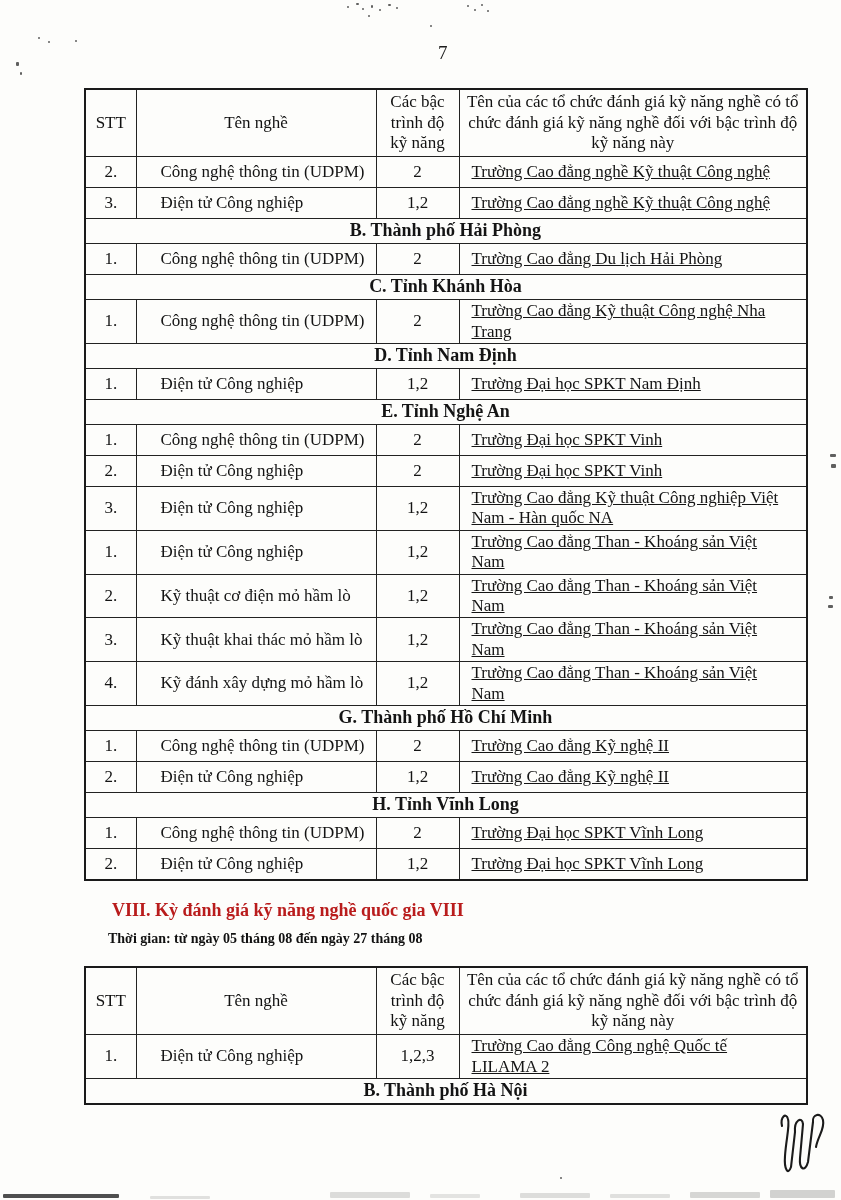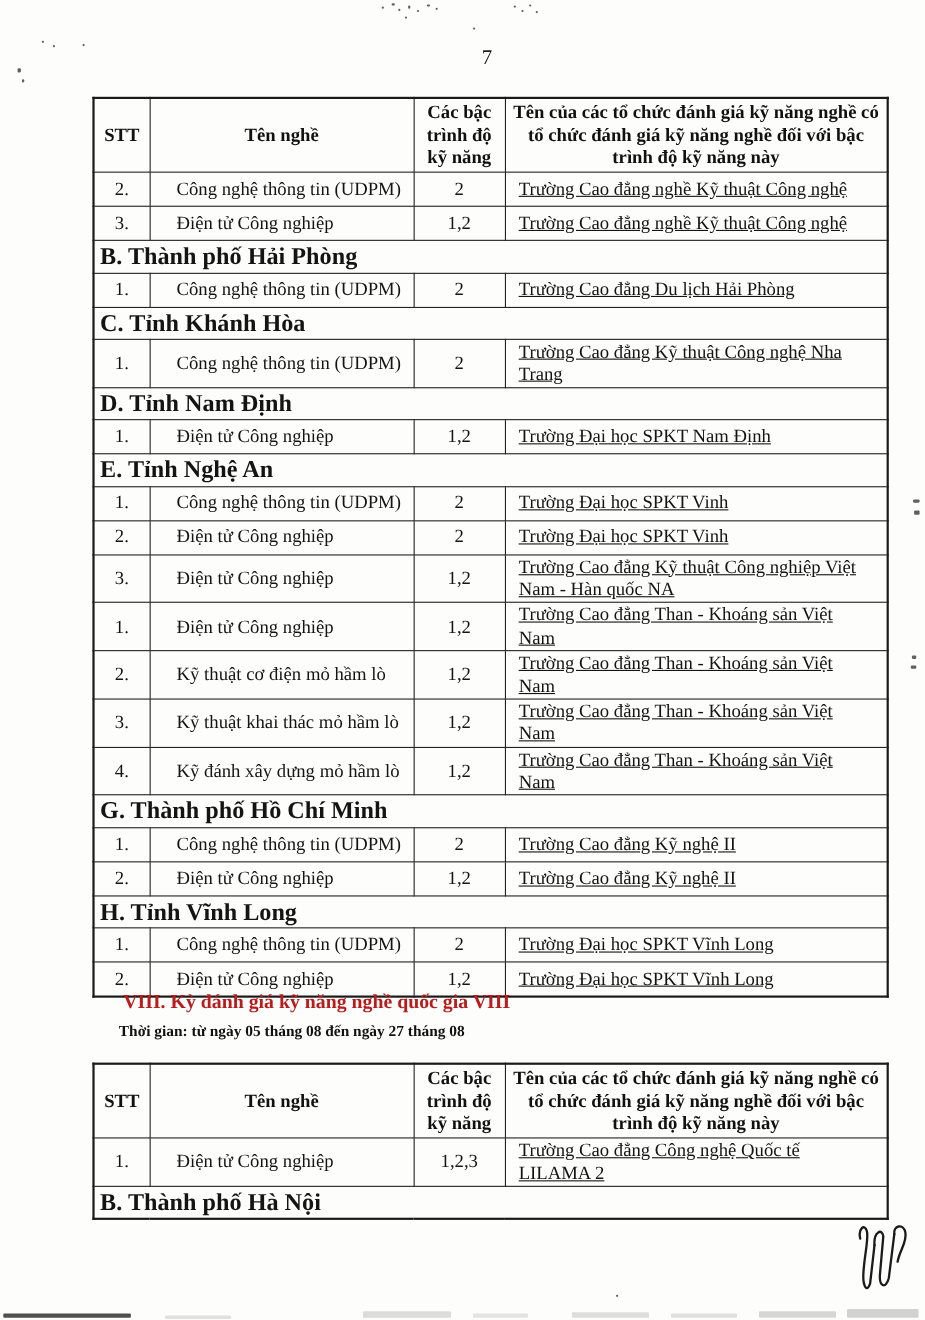--- a/index.html
+++ b/index.html
@@ -14,31 +14,31 @@
   }
   table.doc-table {
     position:absolute; left:84px; width:722px;
     border-collapse:collapse; table-layout:fixed;
     border:2px solid #1a1a1a;
   }
   #table1 { top:88px; }
   #table2 { top:966px; }
   .doc-table th, .doc-table td { border:1.5px solid #222; }
   .doc-table th {
-    font-weight:bold; font-size:17px; line-height:1.22;
+    font-weight:normal; font-size:17px; line-height:1.22;
     text-align:center; vertical-align:middle;
     padding:2px 4px; height:62px; color:#111;
   }
   .doc-table td {
     font-size:17px; line-height:1.2; vertical-align:middle;
     padding:1px 6px; color:#141414;
   }
   tr.row-section td {
-    font-weight:bold; text-align:left; padding-left:5px;
-    height:22px; font-size:22px;
+    font-weight:bold; text-align:center; padding-left:5px;
+    height:22px; font-size:18px;
   }
   td.cell-stt { text-align:center; height:28px; }
   td.cell-nghe { padding-left:24px; }
   td.cell-bac { text-align:center; }
   td.cell-tochuc { padding-left:12px; padding-right:26px;text-decoration:underline; }
   .heading-viii {
     position:absolute; left:112px; top:900px;
     font-weight:bold; font-size:18px; color:#b91c1c;
   }
   .heading-time {

